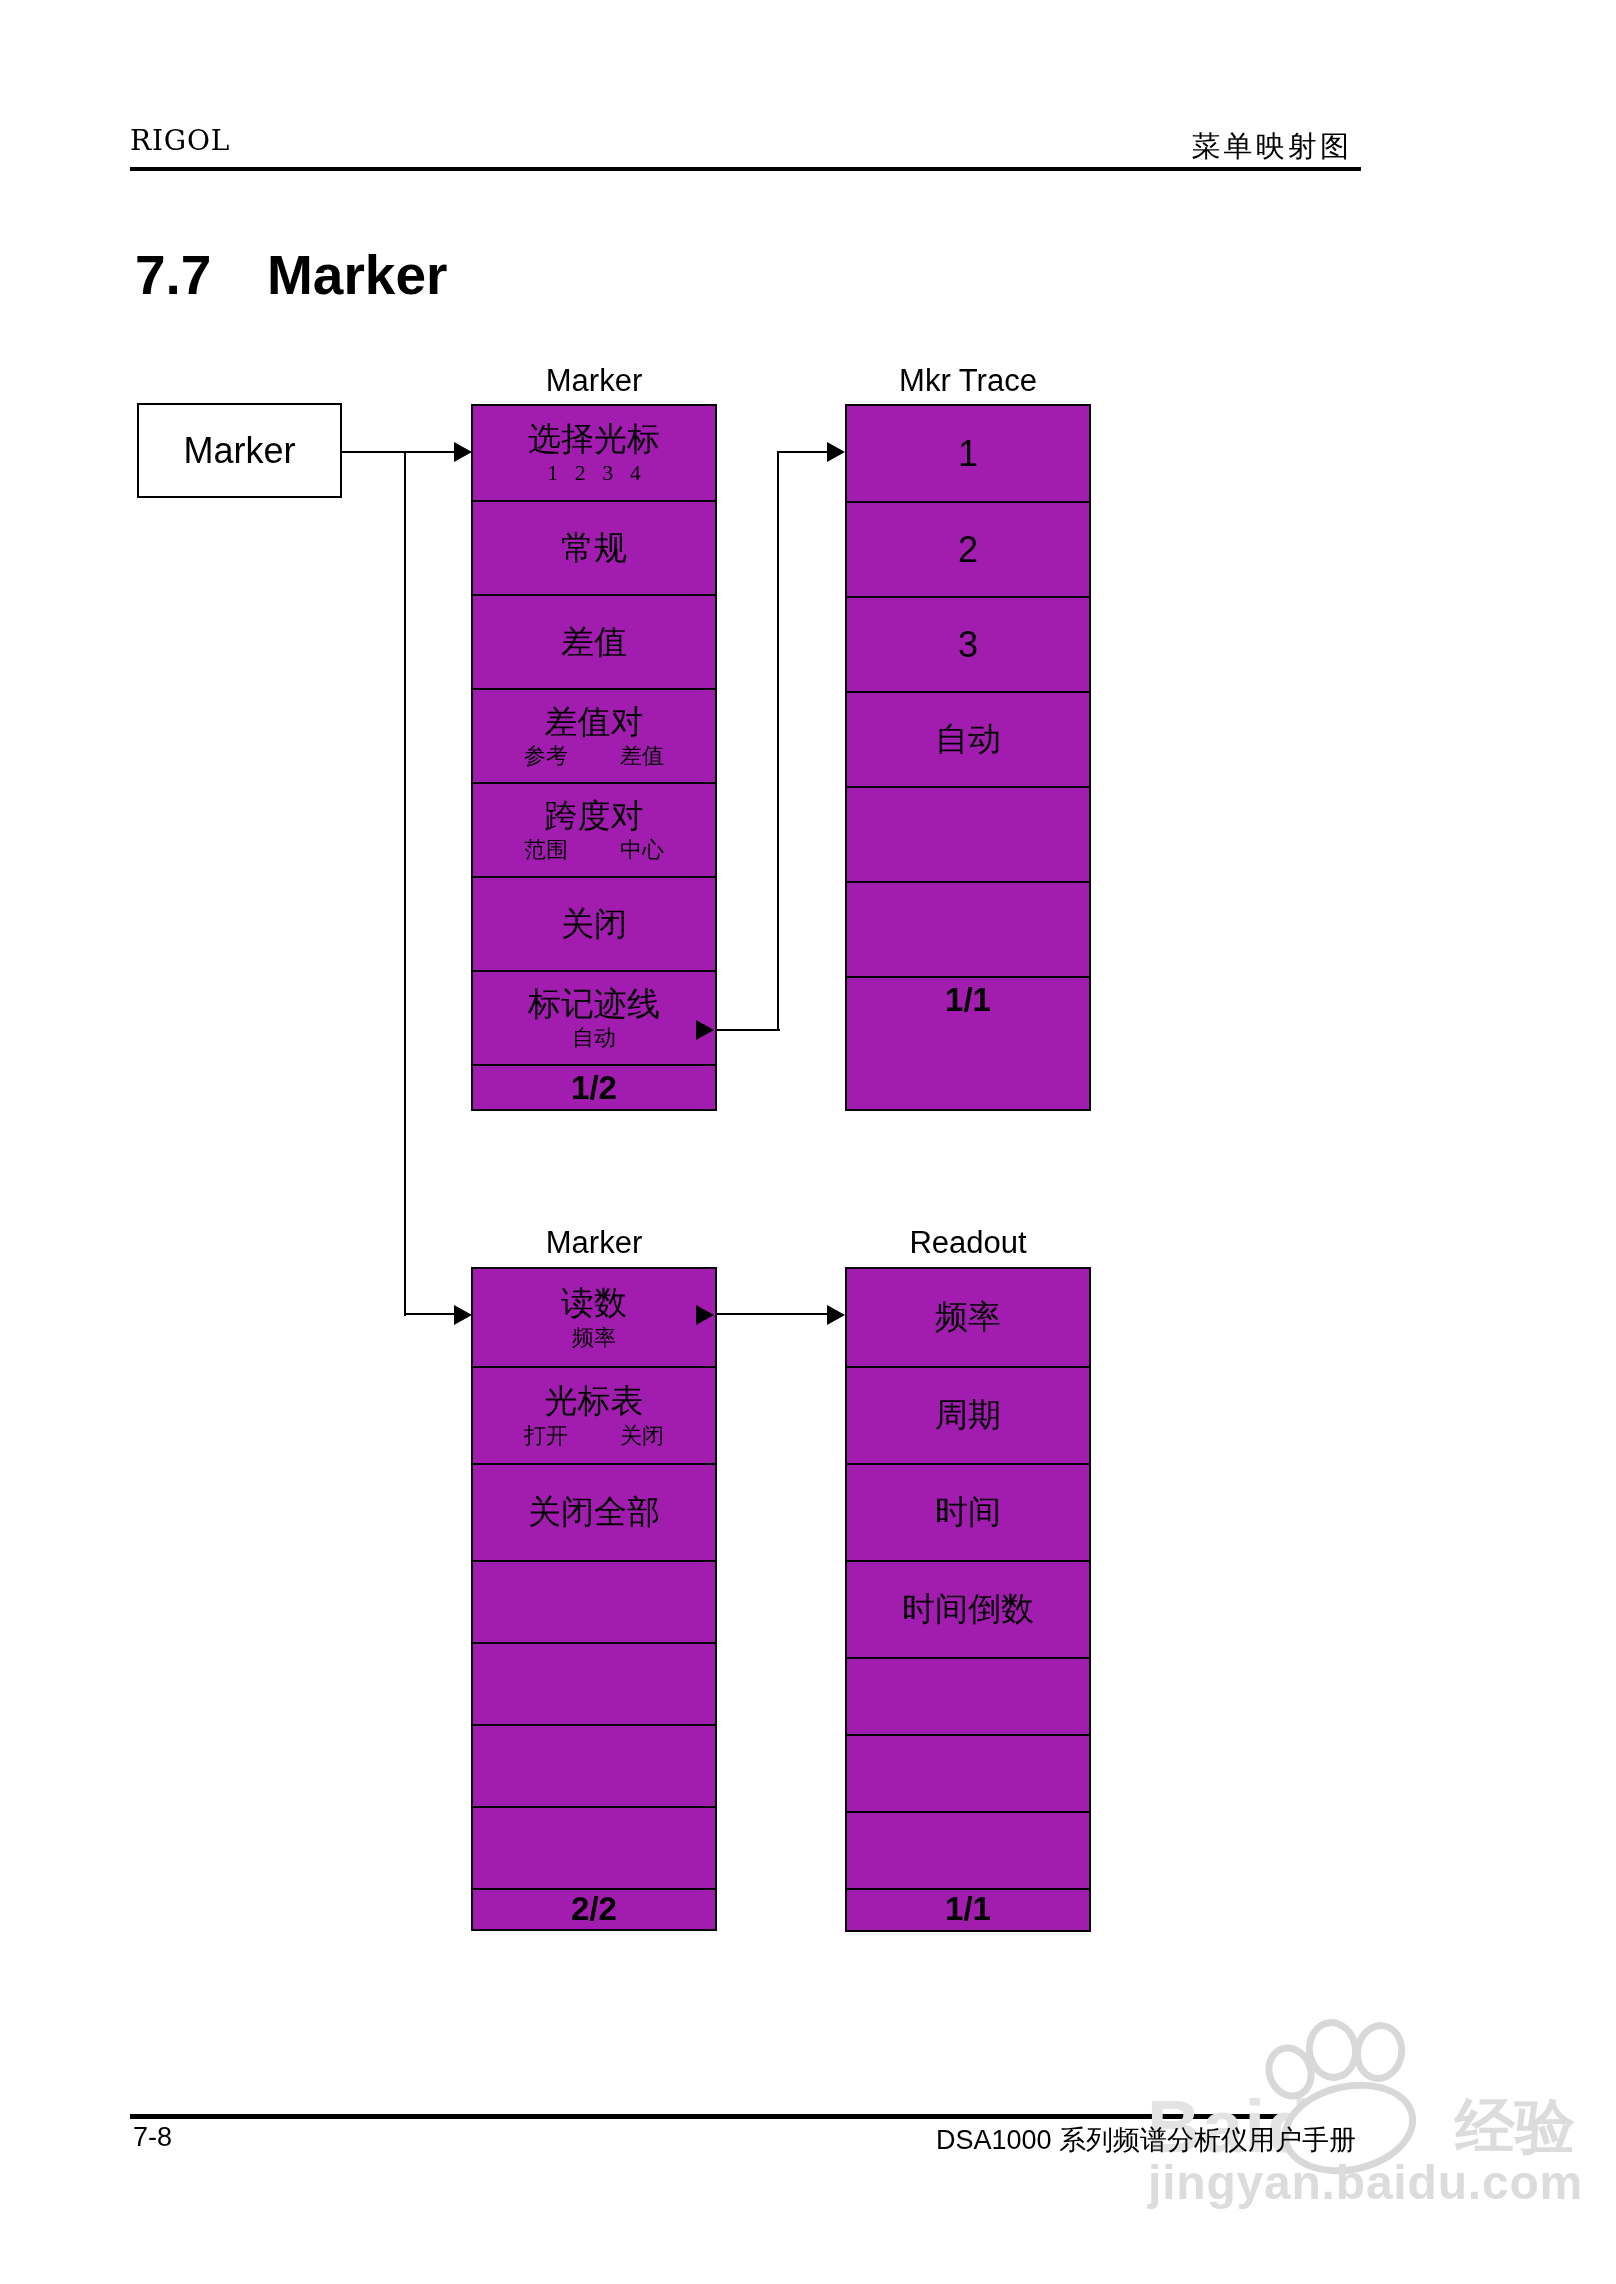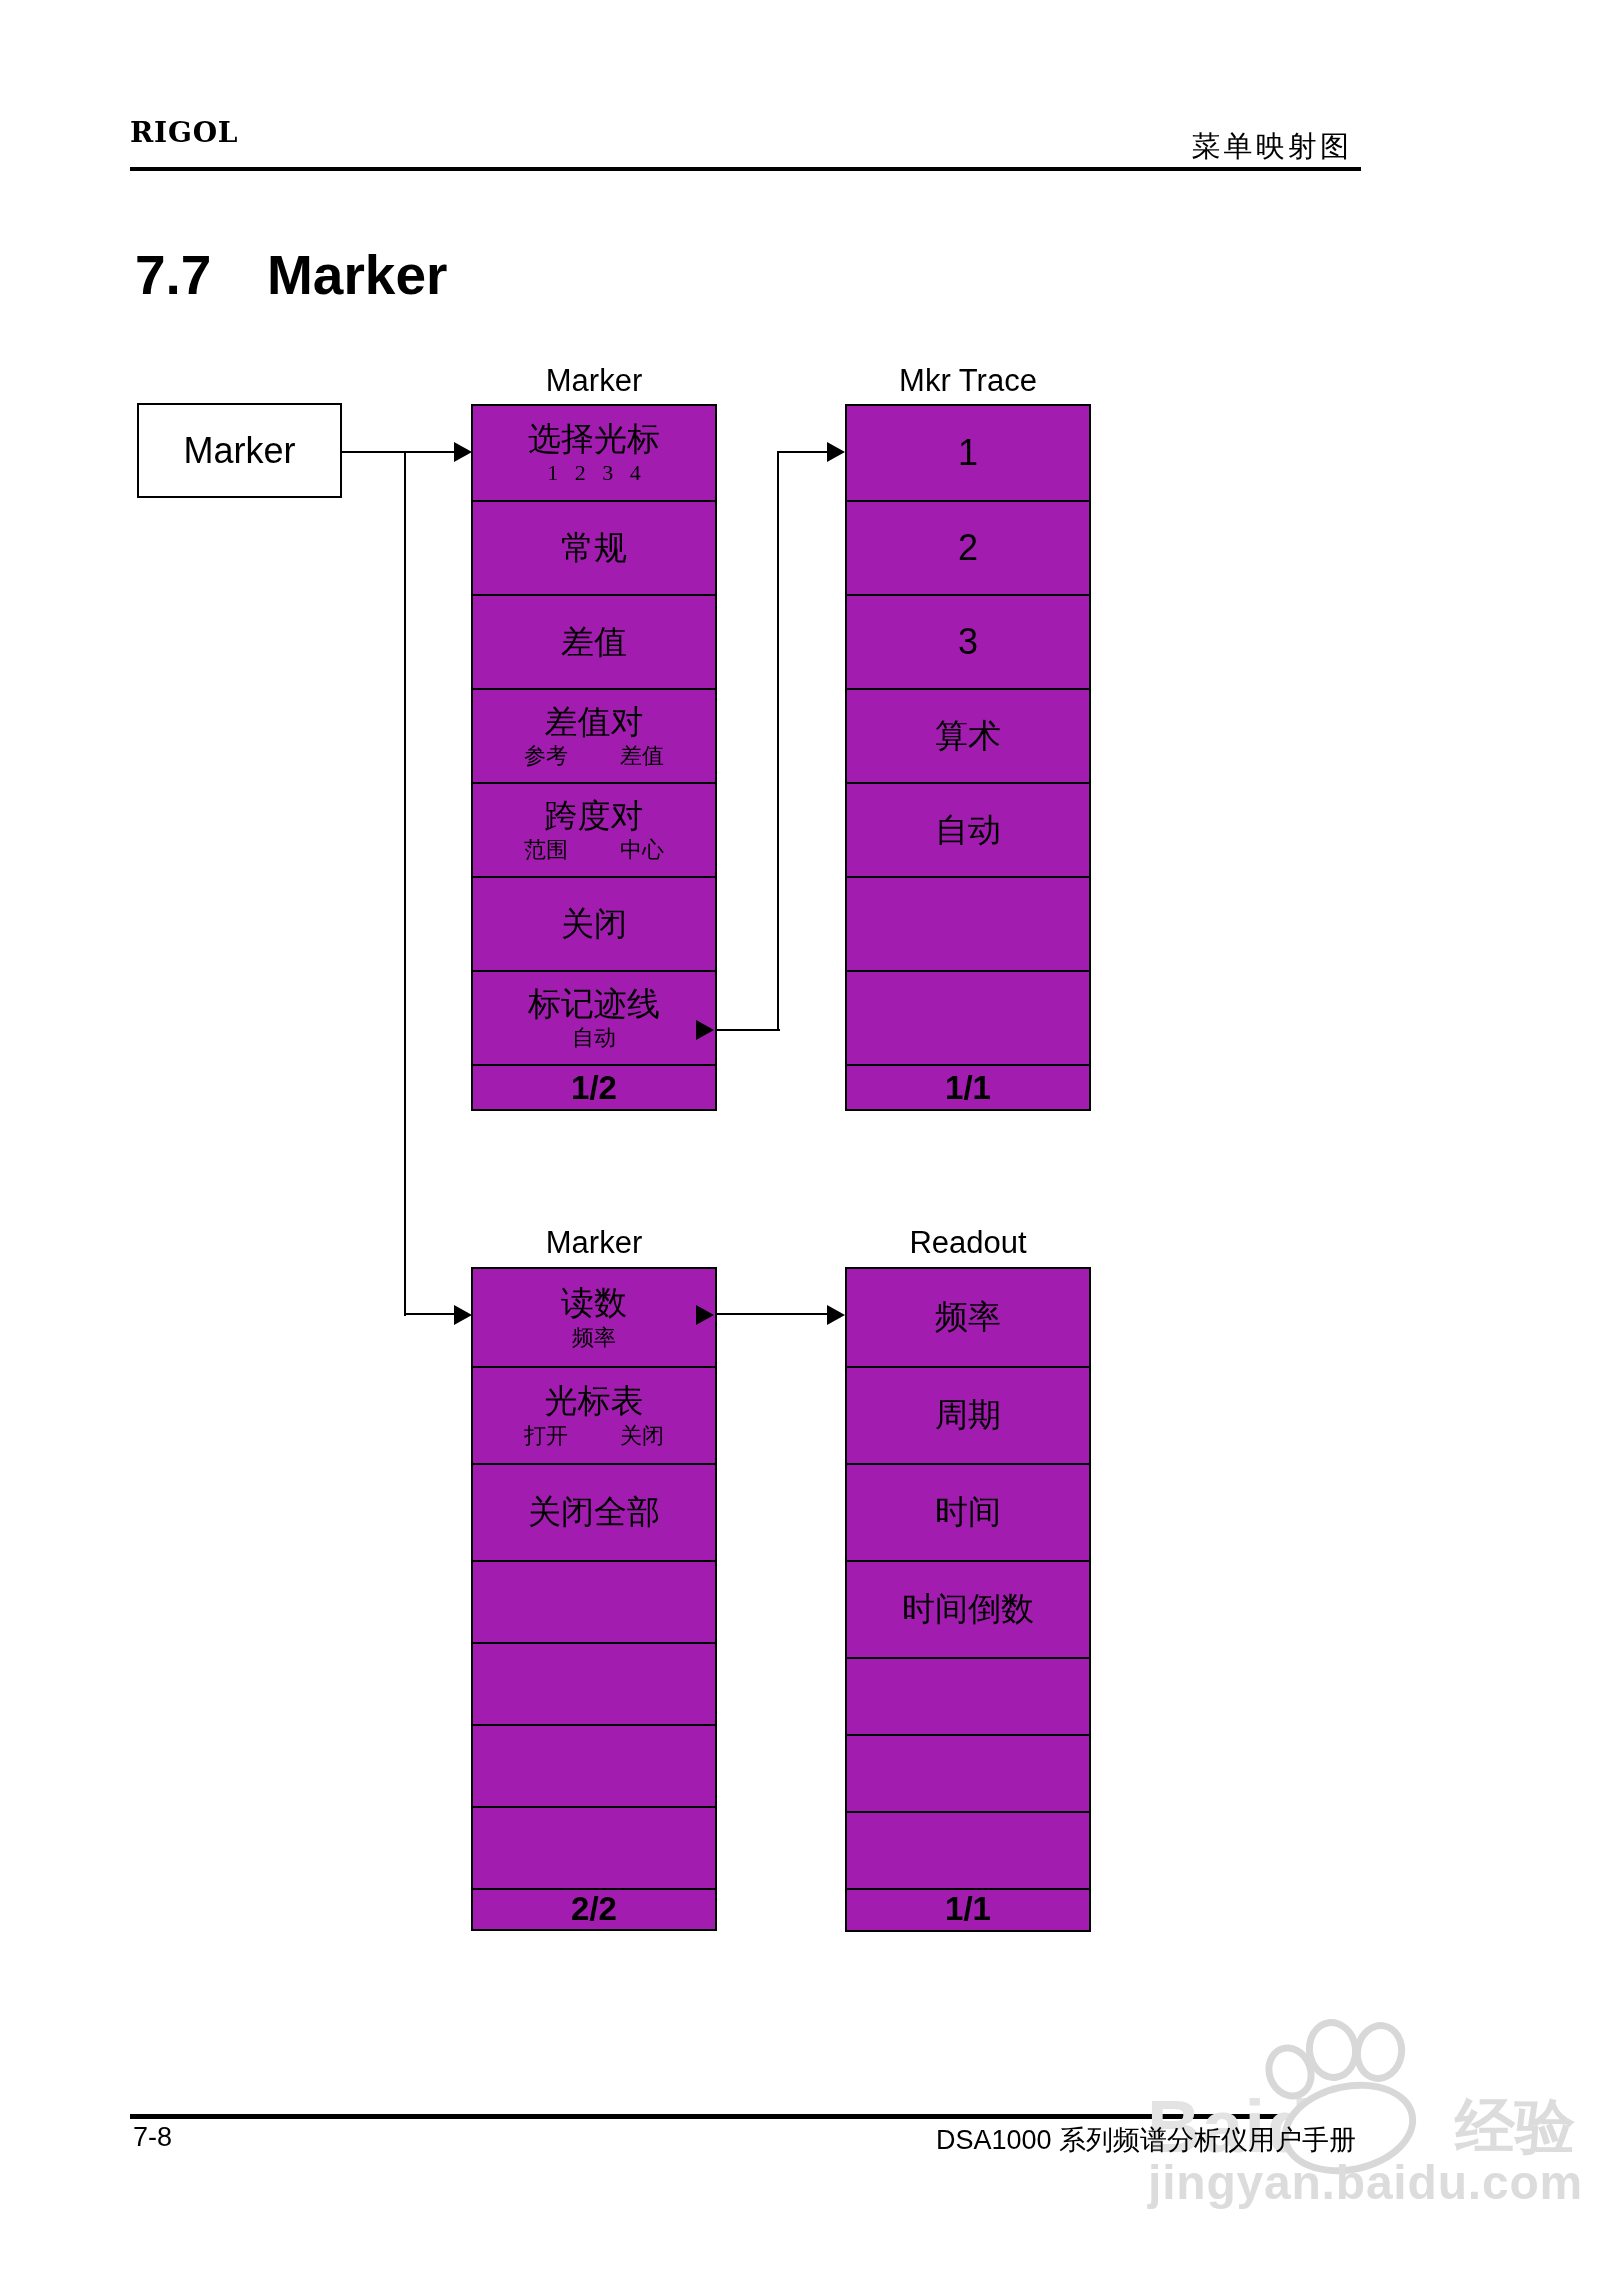--- a/index.html
+++ b/index.html
@@ -3,21 +3,21 @@
 <meta charset="utf-8">
 <style>
   html,body{margin:0;padding:0;background:#888;}
   .page{position:relative;width:1617px;height:2284px;background:#ffffff;overflow:hidden;
         font-family:"Liberation Sans",sans-serif;color:#000;}
   .abs{position:absolute;}
   .serif{font-family:"Liberation Serif",serif;}
   .rule{position:absolute;background:#000;}
 
   
-  .rigol{left:130px;top:116px;font-family:"DejaVu Serif",serif;font-weight:bold;font-size:28px;letter-spacing:0.8px;}
+  .rigol{left:130px;top:124px;font-family:"DejaVu Serif",serif;font-weight:normal;font-size:28px;letter-spacing:0.8px;}
   .doc-title{top:127px;right:265px;font-family:"Liberation Serif",serif;font-size:29px;letter-spacing:3.1px;}
   .top-rule{left:130px;top:167px;width:1231px;height:3.9px;}
 
   
   .sec-num{left:135px;top:243px;font-size:55px;font-weight:bold;}
   .sec-title{left:267px;top:243px;font-size:55px;font-weight:bold;}
 
   
   .entry{left:137px;top:403px;width:205px;height:95px;border:2.3px solid #000;box-sizing:border-box;
          display:flex;align-items:center;justify-content:center;font-size:36px;}
@@ -115,23 +115,20 @@
     <div class="row" style="height:95px;">
       <span class="num">1</span>
     </div>
     <div class="row" style="height:95px;">
       <span class="num">2</span>
     </div>
     <div class="row" style="height:95px;">
       <span class="num">3</span>
     </div>
     <div class="row" style="height:95px;">
-      <span class="main">算术</span>
-    </div>
-    <div class="row" style="height:95px;">
       <span class="main">自动</span>
     </div>
     <div class="row" style="height:95px;"></div>
     <div class="row" style="height:95px;"></div>
     <div class="row ft" style="height:45px;">1/1</div>
   </div>
 
   <div class="abs colhdr" style="left:471px;top:1225px;">Marker</div>
   <div class="abs colhdr" style="left:845px;top:1225px;">Readout</div>
 

